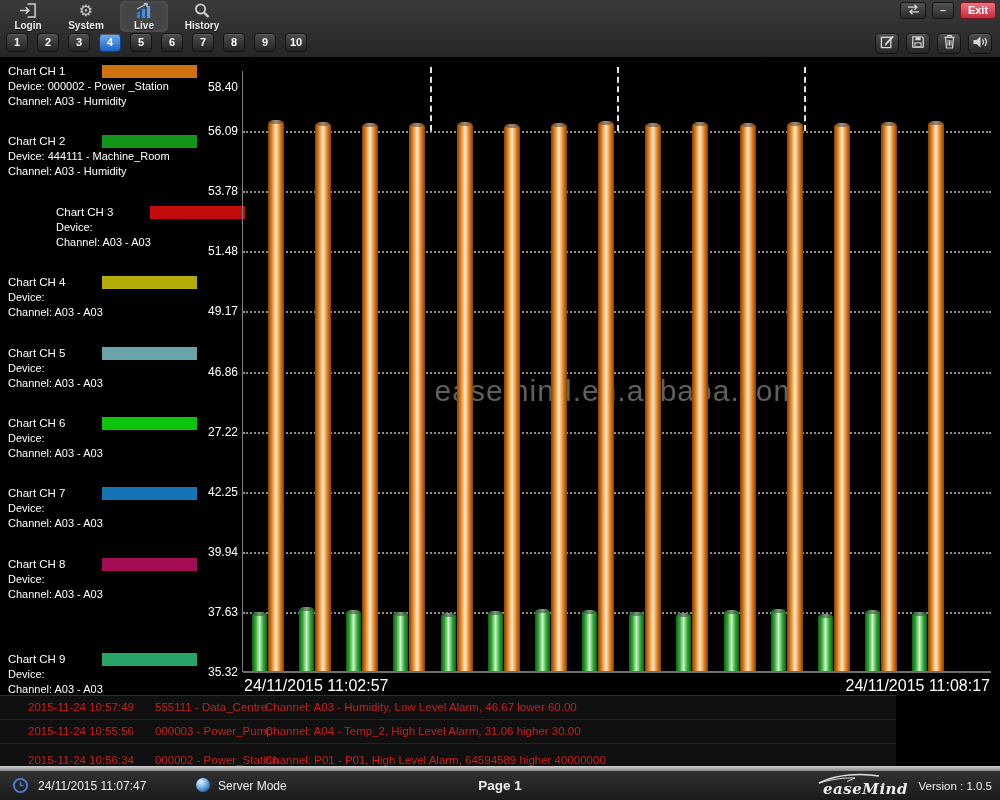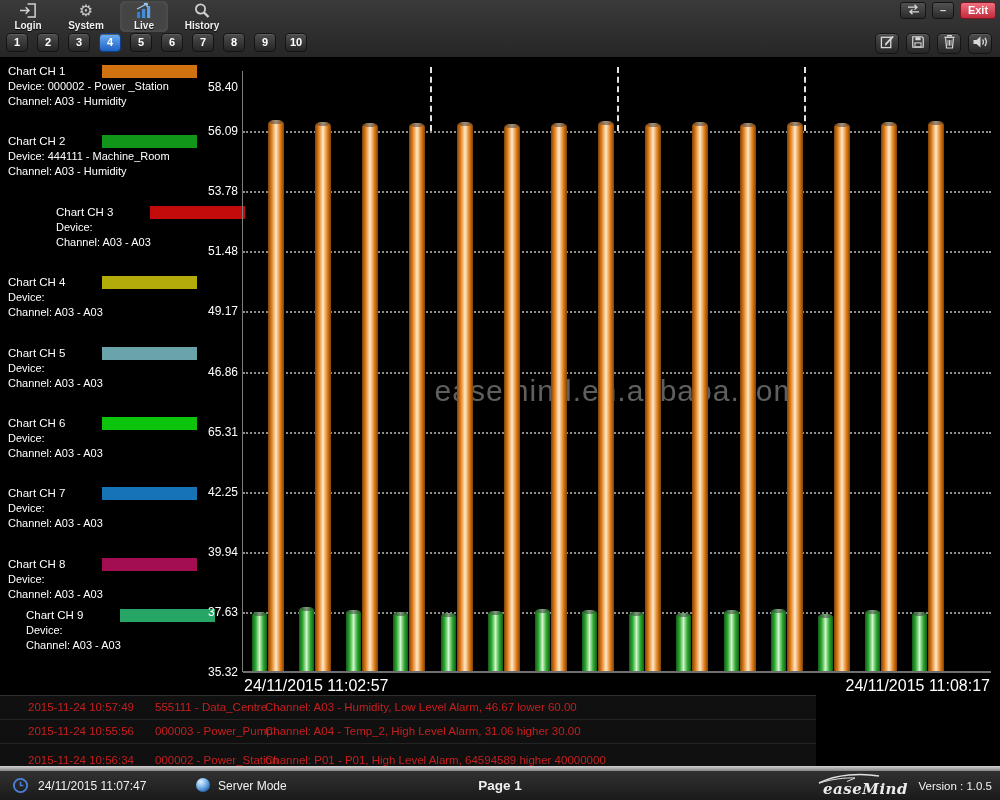--- a/index.html
+++ b/index.html
@@ -52,21 +52,21 @@
     border-radius:7px 7px 0 0 / 4px 4px 0 0; }
   .bar.green { background:linear-gradient(90deg,#115c15 0%,#2fae33 25%,#d2f3cd 50%,#2fae33 75%,#115c15 100%);
     border-radius:6px 6px 0 0 / 3px 3px 0 0; }
   .bar::before { content:""; position:absolute; top:0; left:1px; right:1px; height:4px;
     border-radius:50%; background:rgba(70,70,70,0.55); }
   .watermark { position:absolute; top:303px; left:0; width:100%; text-align:center; z-index:1;
     font-size:30px; color:#9a9a9a; opacity:0.62; letter-spacing:1px; }
   .xlab { position:absolute; top:620px; font-size:16px; color:#fff; }
   .xlab.start { left:44px; } .xlab.end { right:10px; }
   
-  .alarms { position:absolute; top:695px; left:0; width:816px; height:71px;
+  .alarms { position:absolute; top:695px; left:0; width:896px; height:71px;
     background:#101010; border-top:1px solid #303030; }
   .arow { position:absolute; left:0; width:100%; height:23px; border-bottom:1px solid #242424;
     font-size:11.5px; color:#c71f1f; cursor:default; }
   .arow span { position:absolute; top:5px; white-space:nowrap; }
   .a-time { left:28px; } .a-dev { left:155px; } .a-msg { left:265px; }
   
   .sep { position:absolute; top:766px; left:0; width:1000px; height:5px;
     background:linear-gradient(#d2d2d2,#848484); }
   .statusbar { position:absolute; top:771px; left:0; width:1000px; height:29px;
     background:linear-gradient(#313131,#1a1a1a); font-size:12px; color:#f0f0f0; }
@@ -213,21 +213,21 @@
         <span class="chip" style="background: rgb(22, 115, 182);"></span>
         <div class="cdev">Device:</div>
         <div class="cchan">Channel: A03 - A03</div>
       </div>
       <div class="chan" style="top: 499.8px;">
         <div class="cname">Chart CH 8</div>
         <span class="chip" style="background: rgb(163, 13, 82);"></span>
         <div class="cdev">Device:</div>
         <div class="cchan">Channel: A03 - A03</div>
       </div>
-      <div class="chan" style="top: 551px; margin-left: 18px;">
+      <div class="chan" style="top: 595px;">
         <div class="cname">Chart CH 9</div>
         <span class="chip" style="background: rgb(39, 165, 103);"></span>
         <div class="cdev">Device:</div>
         <div class="cchan">Channel: A03 - A03</div>
       </div>
     </div>
   <div class="chartarea" id="chartarea">
     <div class="plot" id="plot">
       <div class="watermark">easemind.en.alibaba.com</div>
       <div class="axis-bottom"></div>
@@ -275,21 +275,21 @@
         <div class="bar orange" style="left: 685.1px; width: 16px; height: 549.962px;"></div>
       </div>
     <div class="xlab start">24/11/2015 11:02:57</div>
     <div class="xlab end">24/11/2015 11:08:17</div>
   <div class="ylab" style="top: 7px; margin-top: 16px;">58.40</div>
       <div class="ylab" style="top: 67.1521px;">56.09</div>
       <div class="ylab" style="top: 127.304px;">53.78</div>
       <div class="ylab" style="top: 187.196px;">51.48</div>
       <div class="ylab" style="top: 247.348px;">49.17</div>
       <div class="ylab" style="top: 307.5px;">46.86</div>
-      <div class="ylab" style="top: 367.652px;">65.31</div>
+      <div class="ylab" style="top: 367.652px;">27.22</div>
       <div class="ylab" style="top: 427.544px;">42.25</div>
       <div class="ylab" style="top: 487.696px;">39.94</div>
       <div class="ylab" style="top: 547.848px;">37.63</div>
       <div class="ylab" style="top: 608px;">35.32</div>
     </div>
 </div>
 
 <div class="alarms" id="alarms">
     <div class="arow" style="top: 0px;">
       <span class="a-time">2015-11-24 10:57:49</span>

